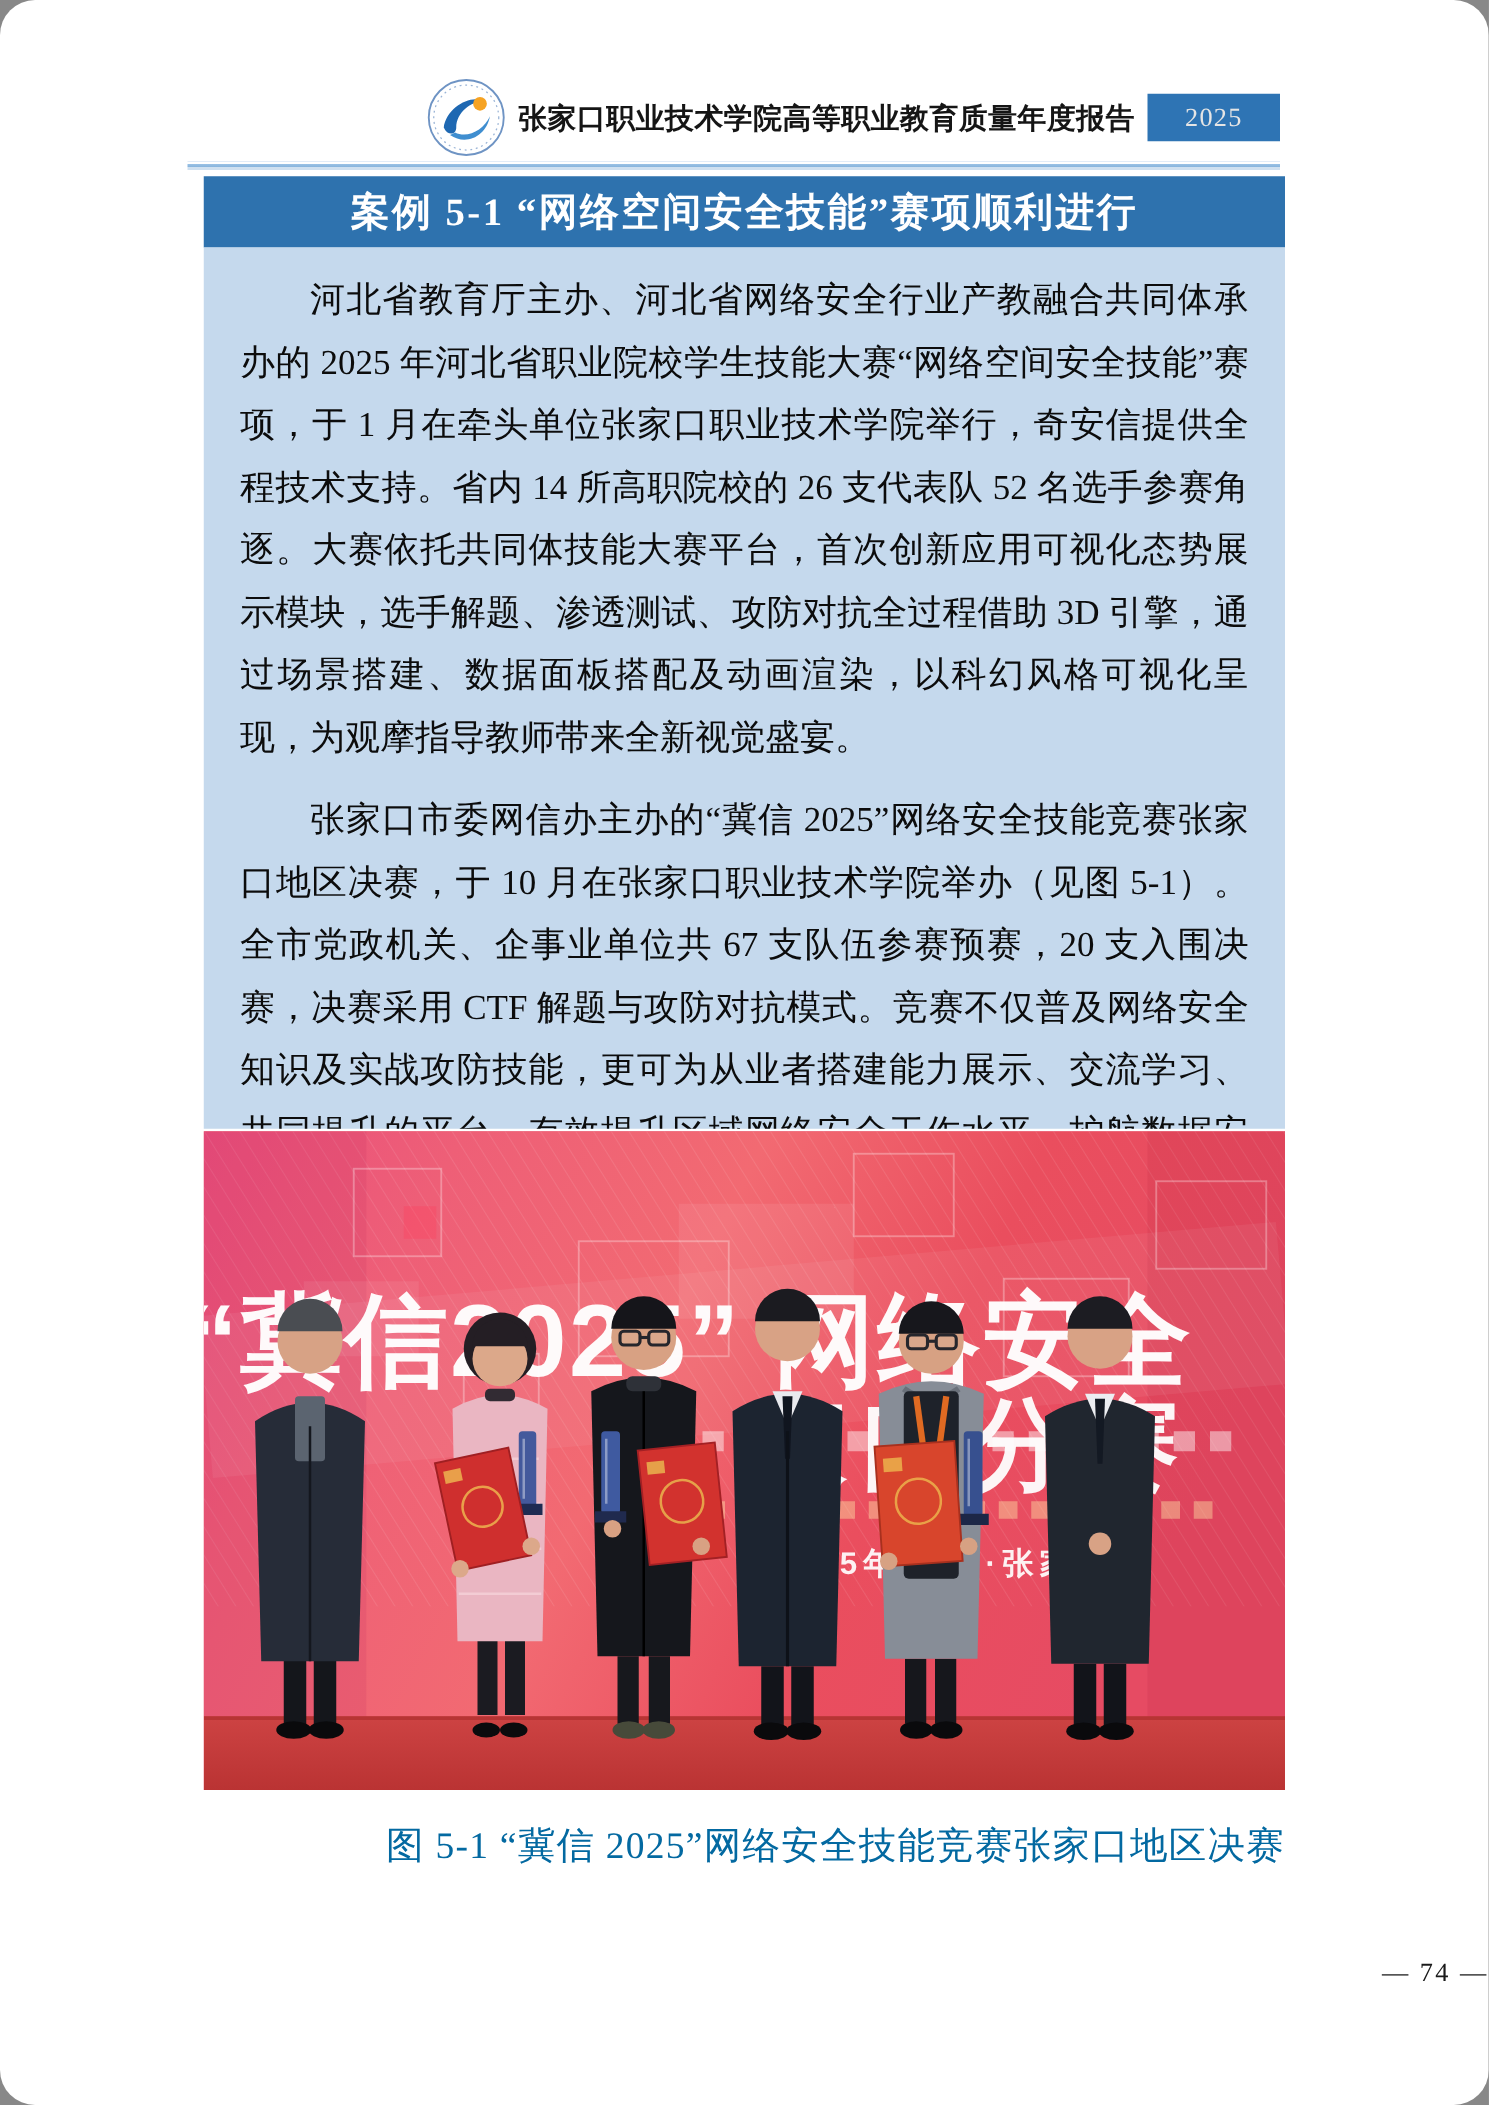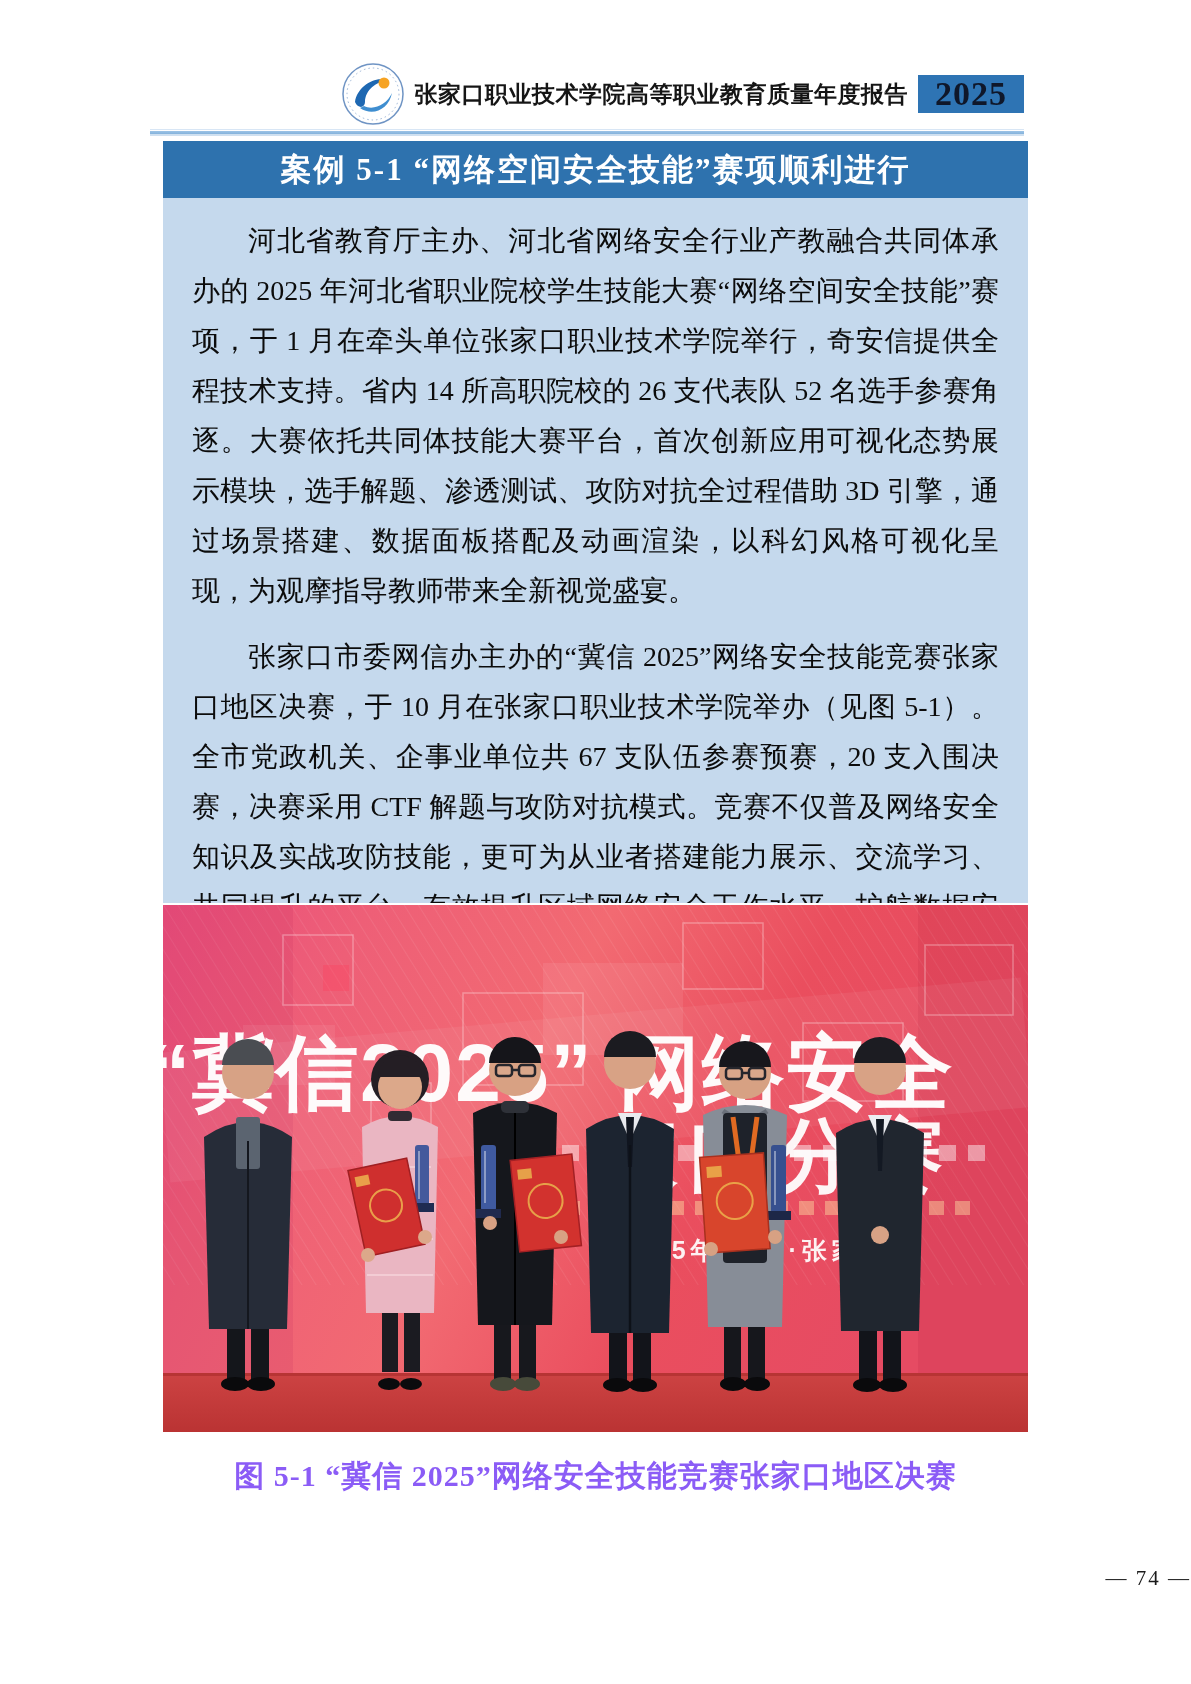--- a/index.html
+++ b/index.html
@@ -1,44 +1,44 @@
 <!DOCTYPE html>
 <html><head>
 <meta charset="utf-8">
 <style>
   html,body{margin:0;padding:0;background:#888;}
   .page{
     position:relative;width:1191px;height:1684px;margin:0 auto;
     background:#ffffff;overflow:hidden;
-    font-family:"Liberation Serif","DejaVu Serif",serif;color:#111;
+    font-family:"Liberation Serif","DejaVu Serif",serif;color:#111;border-radius:28px;
   }
   
   .header{position:absolute;left:150px;top:62px;width:874px;height:64px;
     display:flex;align-items:center;justify-content:flex-end;gap:10px;}
   .logo{width:64px;height:64px;flex:0 0 auto;}
   .header-title{font-size:23px;font-weight:700;color:#151515;letter-spacing:0.5px;white-space:nowrap;}
-  .year-badge{width:106px;height:38px;background:#2e74b4;color:#0f172a;
+  .year-badge{width:106px;height:38px;background:#2e74b4;color:#e5e5e5;
     display:flex;align-items:center;justify-content:center;
-    font-size:34px;font-weight:700;letter-spacing:1px;flex:0 0 auto;}
+    font-size:21px;font-weight:400;letter-spacing:1px;flex:0 0 auto;}
   .header-rule{position:absolute;left:150px;top:129px;width:874px;height:7px;
     background:linear-gradient(180deg,#d8e6f5 0,#d8e6f5 1px,#ffffff 1px,#ffffff 2px,
       #9cc3e6 2px,#84b2db 5px,#cfe0f0 5px,#cfe0f0 7px);}
   
   .case-box{position:absolute;left:163px;top:141px;width:865px;}
   .case-title{height:57px;background:#2e72ae;color:#ffffff;
     display:flex;align-items:center;justify-content:center;
     font-size:31px;font-weight:700;letter-spacing:2px;}
   .case-body{background:#c5d9ed;padding:2px 13px 0 13px;height:703px;overflow:hidden;}
   .case-body p{margin:16px;font-size:28px;line-height:50px;text-align:justify;
     text-indent:2em;color:#0c0c0c;}
   
   .figure{position:absolute;left:163px;top:905px;width:865px;margin:0;}
   .photo{width:865px;height:527px;overflow:hidden;background:#e8506a;}
-  .fig-caption{margin-top:24px;width:865px;text-align:center;
-    font-size:30px;font-weight:700;color:#8b5cf6;letter-spacing:1px;}
+  .fig-caption{margin-top:24px;width:865px;text-align:right;
+    font-size:30px;font-weight:400;color:#0369a1;letter-spacing:1px;}
   
   .footer{position:absolute;left:0;top:1566px;width:1191px;text-align:right;
     font-size:21px;color:#1a1a1a;letter-spacing:2px;}
   svg text{font-family:"Liberation Sans","DejaVu Sans",sans-serif;}
 </style>
 </head>
 <body>
 
 <div class="page">
 

